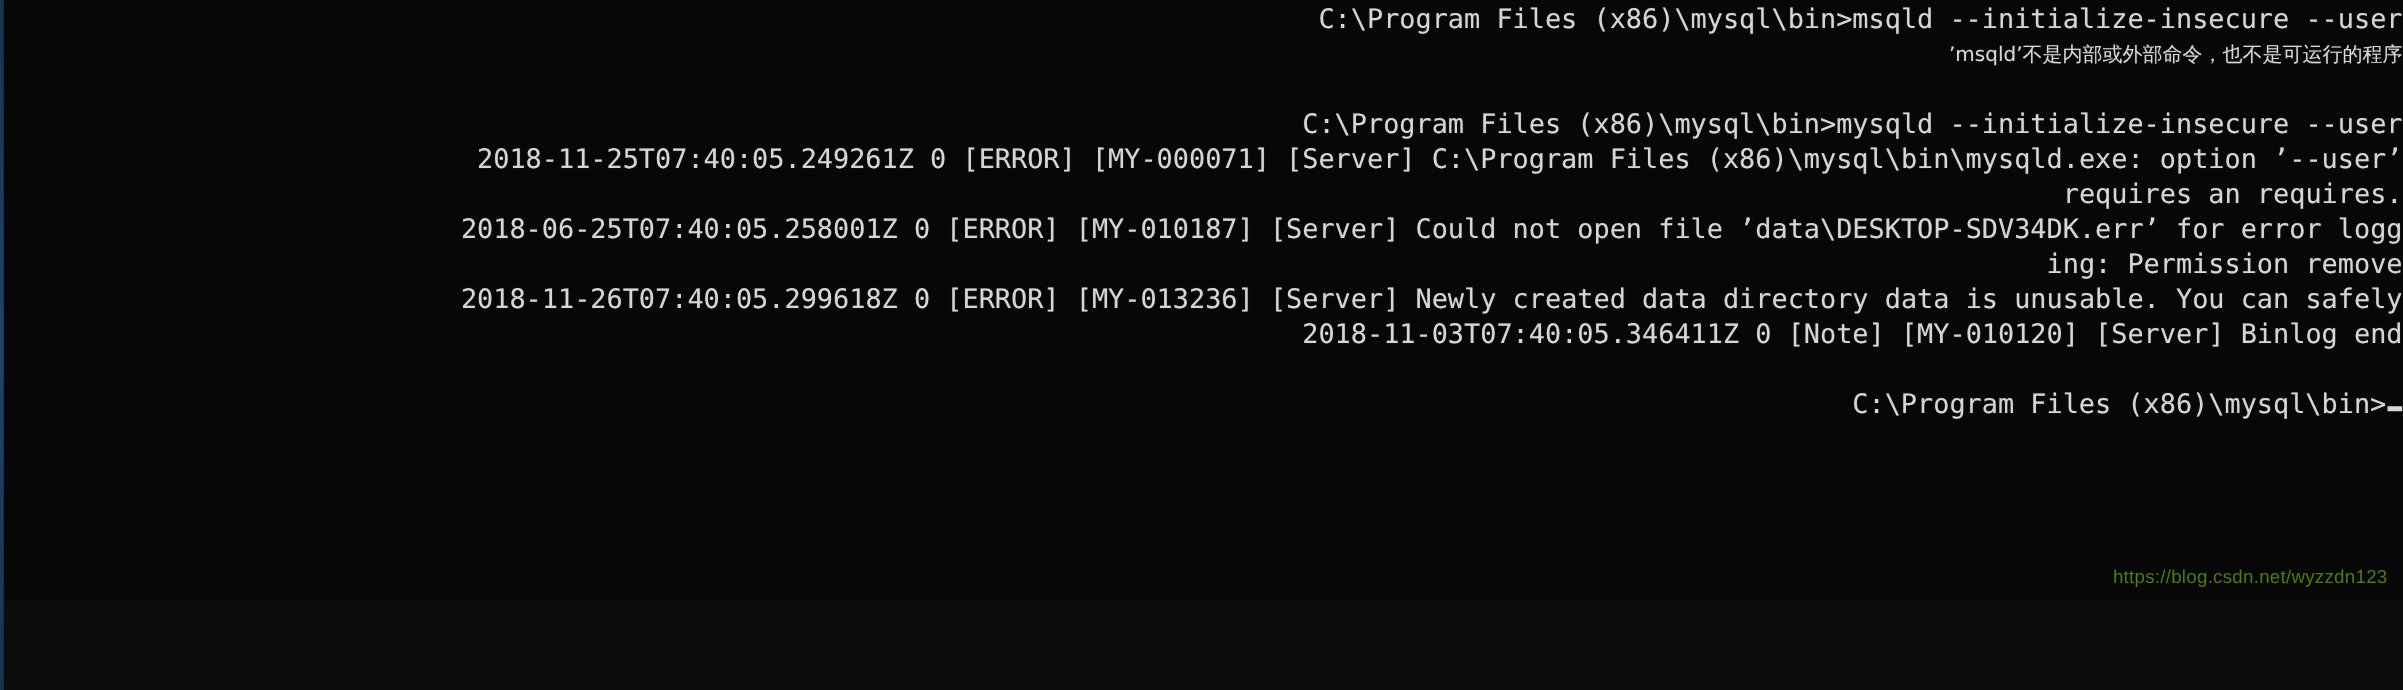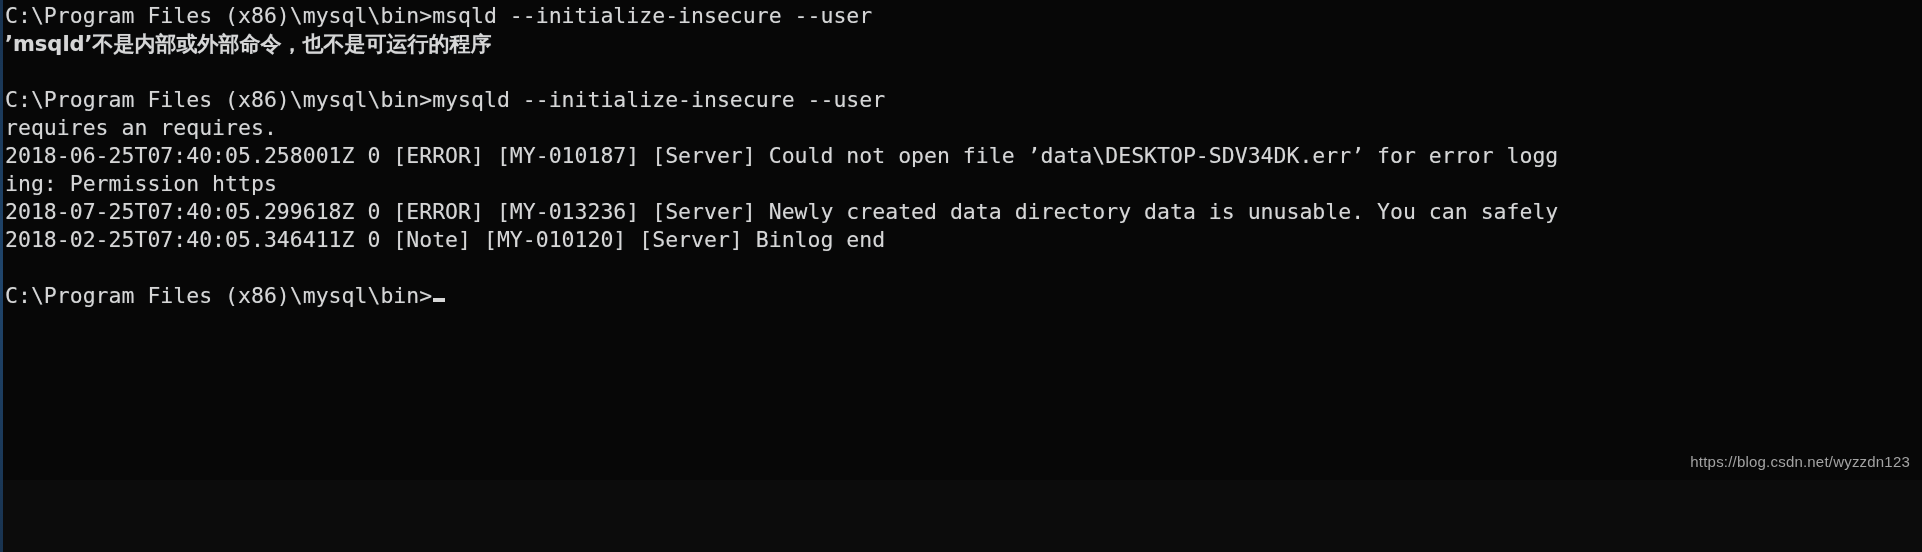--- a/index.html
+++ b/index.html
@@ -15,20 +15,21 @@
     font-family: "DejaVu Sans Mono", "Liberation Mono", monospace;
   }
 
   #terminal {
     position: relative;
     width: 1922px;
     height: 480px;
     background: #070707;
     box-sizing: border-box;
     padding: 2px 0 0 2px;
+    text-align: right;
   }
 
   
   #left-edge {
     position: absolute;
     left: 0;
     top: 0;
     width: 3px;
     height: 552px;
     background: linear-gradient(to bottom, #1b3a5c 0%, #24507d 50%, #1b3a5c 100%);
@@ -51,65 +52,65 @@
     font-family: "DejaVu Sans Mono", "Liberation Mono", monospace;
     text-shadow: 0 0 1px rgba(190,205,225,0.35);
   }
 
   .line.blank {
     color: transparent;
   }
 
   .line.cjk {
     font-family: "DejaVu Sans", "Liberation Sans", sans-serif;
-    font-size: 21px;
-    font-weight: bold;
+    font-size: 16px;
   }
 
   
   .cursor {
     display: inline-block;
     width: 12px;
     height: 4px;
     background: #d6d6d6;
     vertical-align: baseline;
     margin-left: 1px;
     position: relative;
     top: -1px;
   }
 
   #watermark {
     position: absolute;
     right: 12px;
     bottom: 10px;
     font-family: "Liberation Sans", sans-serif;
     font-size: 15px;
-    color: #a3a3a3;
+    color: #4d7c0f;
     letter-spacing: .2px;
     white-space: nowrap;
   }
 </style>
 </head>
 <body>
 
 <div id="terminal">
 
   <div id="left-edge"></div>
 
   <div id="screen">
 
     <div class="line">C:\Program Files (x86)\mysql\bin&gt;msqld --initialize-insecure --user</div>
     <div class="line cjk">’msqld’不是内部或外部命令，也不是可运行的程序</div>
     <div class="line blank"></div>
     <div class="line">C:\Program Files (x86)\mysql\bin&gt;mysqld --initialize-insecure --user</div>
+    <div class="line">2018-11-25T07:40:05.249261Z 0 [ERROR] [MY-000071] [Server] C:\Program Files (x86)\mysql\bin\mysqld.exe: option ’--user’</div>
     <div class="line">requires an requires.</div>
     <div class="line">2018-06-25T07:40:05.258001Z 0 [ERROR] [MY-010187] [Server] Could not open file ’data\DESKTOP-SDV34DK.err’ for error logg</div>
-    <div class="line">ing: Permission https</div>
-    <div class="line">2018-07-25T07:40:05.299618Z 0 [ERROR] [MY-013236] [Server] Newly created data directory data is unusable. You can safely</div>
-    <div class="line">2018-02-25T07:40:05.346411Z 0 [Note] [MY-010120] [Server] Binlog end</div>
+    <div class="line">ing: Permission remove</div>
+    <div class="line">2018-11-26T07:40:05.299618Z 0 [ERROR] [MY-013236] [Server] Newly created data directory data is unusable. You can safely</div>
+    <div class="line">2018-11-03T07:40:05.346411Z 0 [Note] [MY-010120] [Server] Binlog end</div>
     <div class="line blank"></div>
 
     <div class="line"><span>C:\Program Files (x86)\mysql\bin&gt;</span><span class="cursor"></span></div>
 
   </div>
 
   <div id="watermark">https://blog.csdn.net/wyzzdn123</div>
 
 </div>
 

